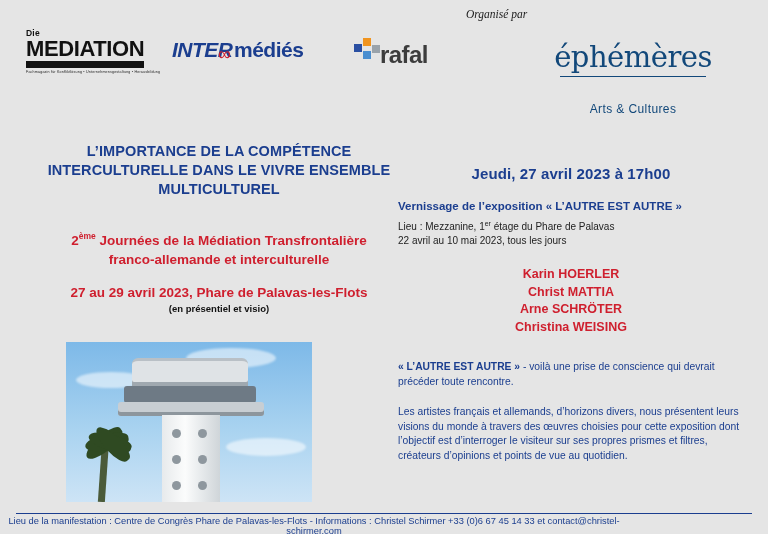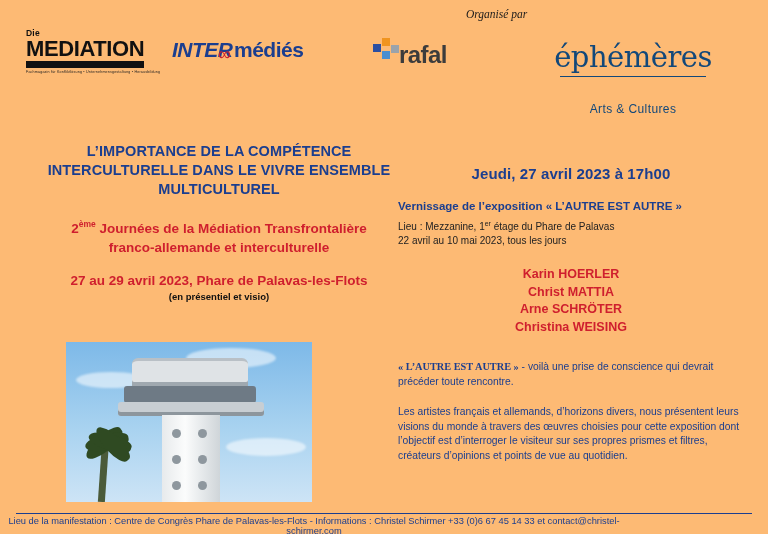--- a/index.html
+++ b/index.html
@@ -6,21 +6,21 @@
   html, body {
     margin: 0; padding: 0;
     width: 768px; height: 534px;
     background: #ffffff;
     font-family: "Liberation Sans", sans-serif;
     overflow: hidden;
   }
   .page {
     position: relative;
     width: 768px; height: 534px;
-    background: #fdba74;
+    background: #e5e5e5;
   }
 
   
   .organise-by {
     position: absolute;
     left: 466px; top: 8px;
     font-family: "Liberation Serif", serif;
     font-style: italic;
     font-size: 11.5px;
     color: #1a1a1a;
@@ -63,21 +63,21 @@
     color: #1b3e8f; letter-spacing: -0.5px;
   }
   .logo-inter .li-inf {
     position: absolute; left: 46px; top: 9px;
     color: #cf1f2e; font-size: 18px; line-height: 18px;
     letter-spacing: -3px;
   }
 
   .logo-rafal {
     position: absolute;
-    left: 371px; top: 36px;
+    left: 352px; top: 36px;
     width: 90px; height: 34px;
   }
   .logo-rafal .lr-txt {
     position: absolute; left: 28px; top: 5px;
     font-size: 24px; font-weight: bold; color: #3c3c3c;
     letter-spacing: -0.6px;
   }
   .sq { position: absolute; width: 8px; height: 8px; }
 
   .logo-ephemeres {
@@ -104,21 +104,21 @@
     text-align: center;
   }
   .title-main {
     color: #1b3e8f;
     font-size: 14.5px;
     font-weight: bold;
     line-height: 19px;
     letter-spacing: .1px;
   }
   .subtitle-red {
-    margin-top: 16px;
+    margin-top: 28px;
     color: #cf1f2e;
     font-size: 13.5px;
     font-weight: bold;
     line-height: 19px;
   }
   .subtitle-red sup { font-size: 8.5px; }
   .dates-red {
     margin-top: 16px;
     color: #cf1f2e;
     font-size: 13.5px;
@@ -218,21 +218,21 @@
     font-size: 12.5px; font-weight: bold;
     line-height: 17.5px;
   }
   .para-block { margin-top: 24px; }
   .para {
     color: #1b3e8f;
     font-size: 10.3px;
     line-height: 14.5px;
   }
   .para.second { margin-top: 16px; }
-  .para b { font-weight: bold; font-family: Liberation Serif, serif; }
+  .para b { font-weight: bold; }
 
   
   .footer-rule {
     position: absolute; left: 16px; top: 513px;
     width: 736px; height: 1px; background: #1b3e8f;
   }
   .footer {
     position: absolute; left: 0; top: 516px; width: 628px;
     text-align: center;
     color: #1b3e8f;

